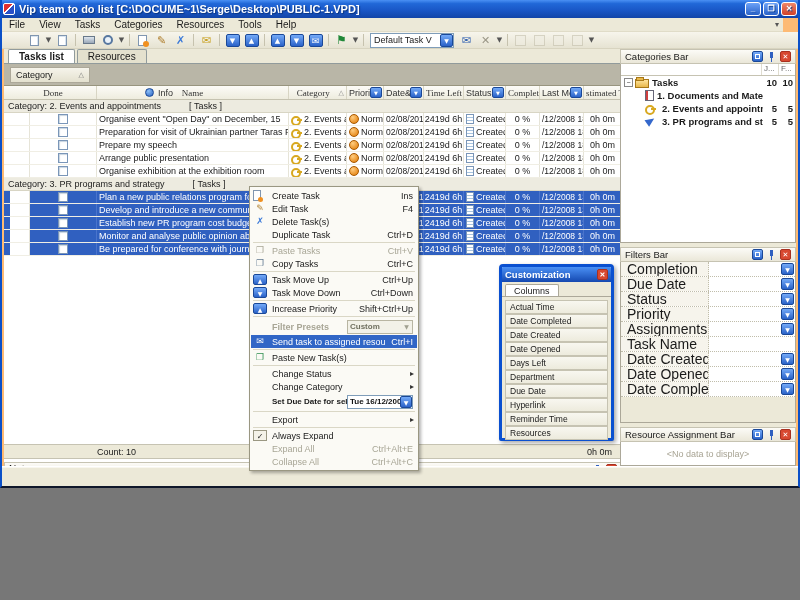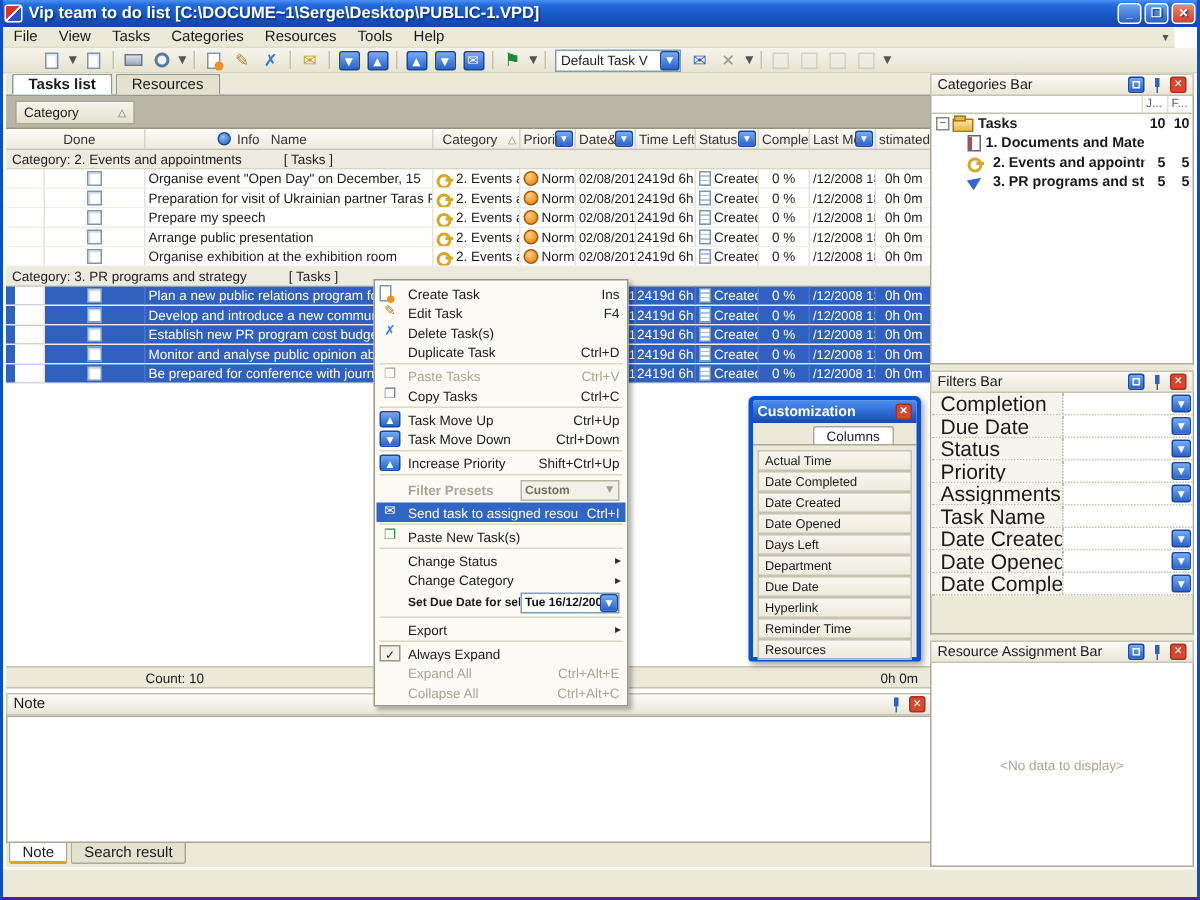--- a/index.html
+++ b/index.html
@@ -1,19 +1,19 @@
 <!DOCTYPE html>
 <html><head>
 <meta charset="utf-8">
 <style>
   html,body{margin:0;padding:0;background:#777;}
   *{box-sizing:border-box;}
-  .window{position:relative;width:800px;height:600px;background:#ffffff;
+  .window{position:relative;width:800px;height:488px;background:#fdba74;
     font-family:"Liberation Sans",sans-serif;font-size:10px;color:#1a1a1a;
-    border-left:2px solid #0B50C8;border-right:2px solid #0B50C8;border-bottom:2px solid #4c1d95;
+    border-left:2px solid #0B50C8;border-right:2px solid #0B50C8;border-bottom:2px solid #0f172a;
     overflow:hidden;}
   
   .titlebar{position:absolute;top:0;left:-2px;right:-2px;height:18px;
     background:linear-gradient(180deg,#4A90F4 0%,#2168D8 20%,#1A58C8 55%,#1245A8 100%);
     display:flex;align-items:center;padding:0 3px;color:#fff;font-weight:bold;font-size:11px;
     text-shadow:1px 1px 1px #0A3580;}
   .appicon{width:12px;height:12px;margin-right:4px;border-radius:2px;
     background:linear-gradient(135deg,#E03030 0%,#E03030 45%,#fff 45%,#fff 55%,#2850C8 55%);border:1px solid #fff;}
   .titletext{flex:1;overflow:hidden;white-space:nowrap;}
   .winbtn{width:16px;height:14px;margin-left:2px;border:1px solid #fff;border-radius:3px;
@@ -77,21 +77,21 @@
   .mtab.active{background:#fff;font-weight:bold;position:relative;z-index:2;}
   
   .leftpane{position:absolute;top:64px;left:2px;width:618px;height:516px;background:#fff;}
   .groupband{position:absolute;top:0;left:0;right:0;height:22px;background:#B9B6A7;border-bottom:1px solid #98957F;}
   .groupbtn{position:absolute;left:6px;top:3px;width:80px;height:16px;background:linear-gradient(180deg,#F6F4EB,#E4E1CF);
     border:1px solid #ACA899;display:flex;align-items:center;padding:0 5px;font-size:9px;}
   .groupbtn .tri{margin-left:auto;color:#777;font-size:7px;}
   .gridhead{position:absolute;top:22px;left:0;right:0;height:14px;display:flex;padding-left:6px;
     background:linear-gradient(180deg,#FCFBF7,#EEECDE);border-bottom:1px solid #C5C2B0;font-size:9px;color:#333;}
   .h{border-right:1px solid #D8D5C4;display:flex;align-items:center;padding:0 2px;position:relative;white-space:nowrap;overflow:hidden;}
-  .h .lbl{margin:0 auto;}
+  .h .lbl{margin:0 auto;font-family:Liberation Serif, serif;}
   .h .hdd{position:absolute;right:1px;top:1px;width:12px;height:11px;border:1px solid #1A4898;border-radius:2px;
     background:linear-gradient(180deg,#74AAF8,#2A62C8);color:#fff;font-size:5px;line-height:10px;text-align:center;}
   .h .sort{color:#888;font-size:7px;margin-left:3px;}
   .hw-done{width:87px;}.hw-name{width:192px;}
   .hw-cat{width:58px;}.hw-pri{width:37px;}.hw-date{width:40px;}.hw-time{width:40px;}
   .hw-status{width:42px;}.hw-comp{width:34px;}.hw-last{width:44px;}.hw-est{width:37px;border-right:none;}
   .info-ic{position:absolute;left:48px;width:9px;height:9px;border-radius:50%;
     background:radial-gradient(circle at 35% 30%,#8CC0F8,#2860C0);border:1px solid #1A4898;}
   .info-lbl{position:absolute;left:61px;}
   
@@ -226,21 +226,21 @@
   .ic-paste-new-icon::after{content:"❐";color:#309050;}
   
   .custdlg{position:absolute;left:497px;top:264px;width:115px;height:177px;z-index:40;
     border:3px solid #0A50D0;border-radius:4px 4px 2px 2px;background:#ECE9D8;box-shadow:2px 2px 4px rgba(0,0,0,.35);}
   .dlgtitle{height:15px;background:linear-gradient(180deg,#4A90F4,#1448B0);color:#fff;font-weight:bold;font-size:9.5px;
     display:flex;align-items:center;padding:0 3px;border-radius:1px 1px 0 0;}
   .dlgtitle .ttl{flex:1;white-space:nowrap;overflow:hidden;}
   .dlgtitle .xbtn{margin-left:2px;}
   .dlgtabs{height:15px;display:flex;padding:2px 3px 0 3px;border-bottom:1px solid #ACA899;}
   .dtab{padding:0 8px;background:#fff;border:1px solid #ACA899;border-bottom:none;border-radius:2px 2px 0 0;
-    font-size:9px;line-height:13px;margin-left:37px;}
+    font-size:9px;line-height:13px;}
   .dlglist{padding:3px 3px;}
   .ditem{height:14px;background:linear-gradient(180deg,#F8F7F0,#EDEBDD);border:1px solid #C6C3B2;
     margin-bottom:0px;display:flex;align-items:center;padding:0 4px;font-size:8.5px;white-space:nowrap;overflow:hidden;}
 </style>
 </head>
 <body>
 
 <div class="window">
 
   <div class="titlebar">

